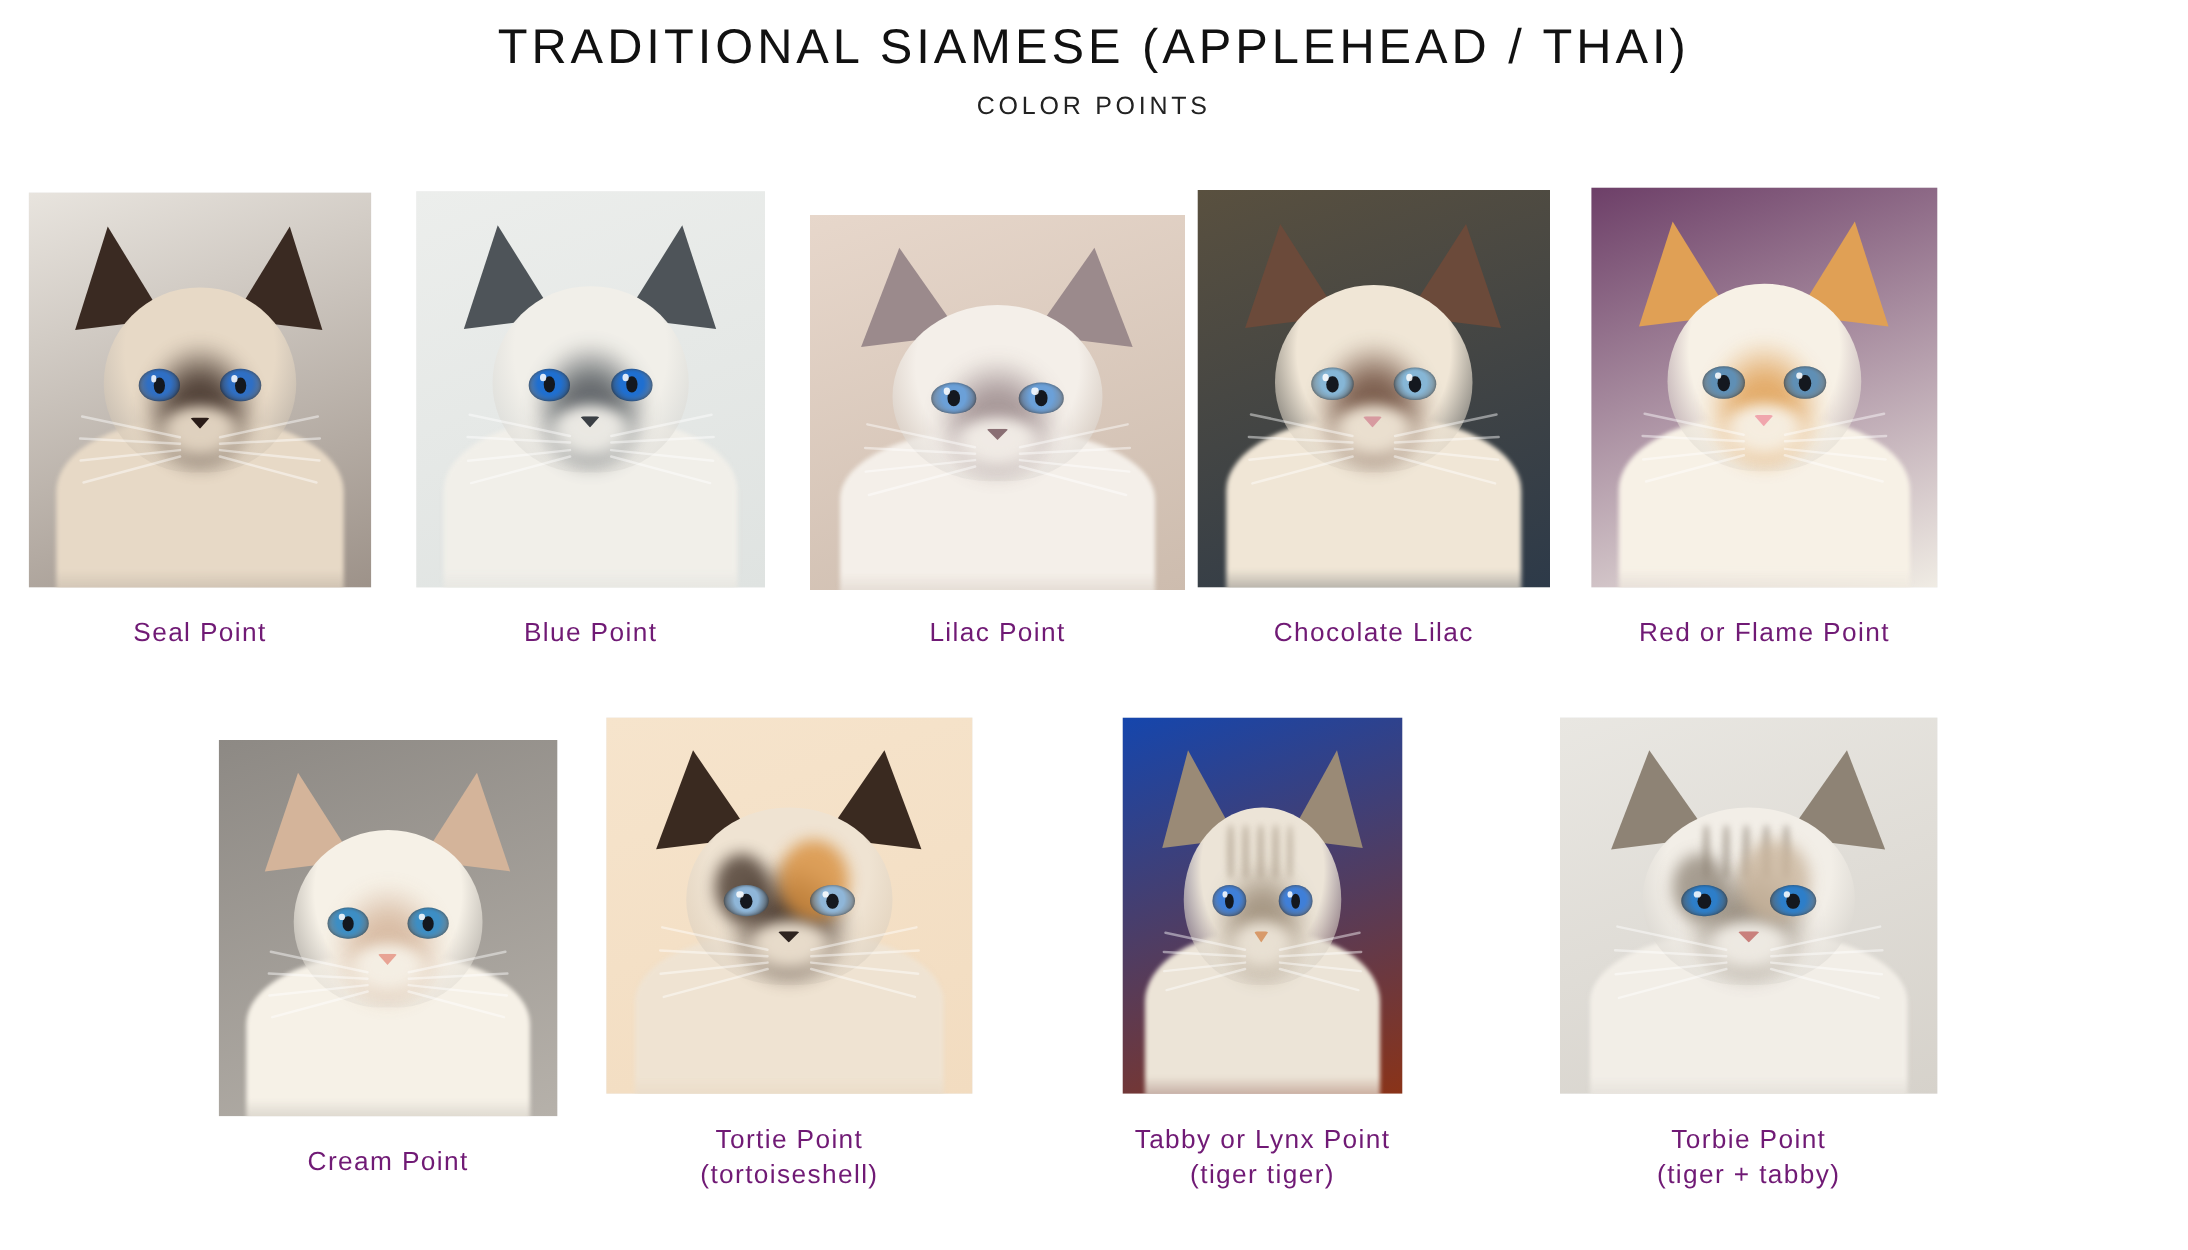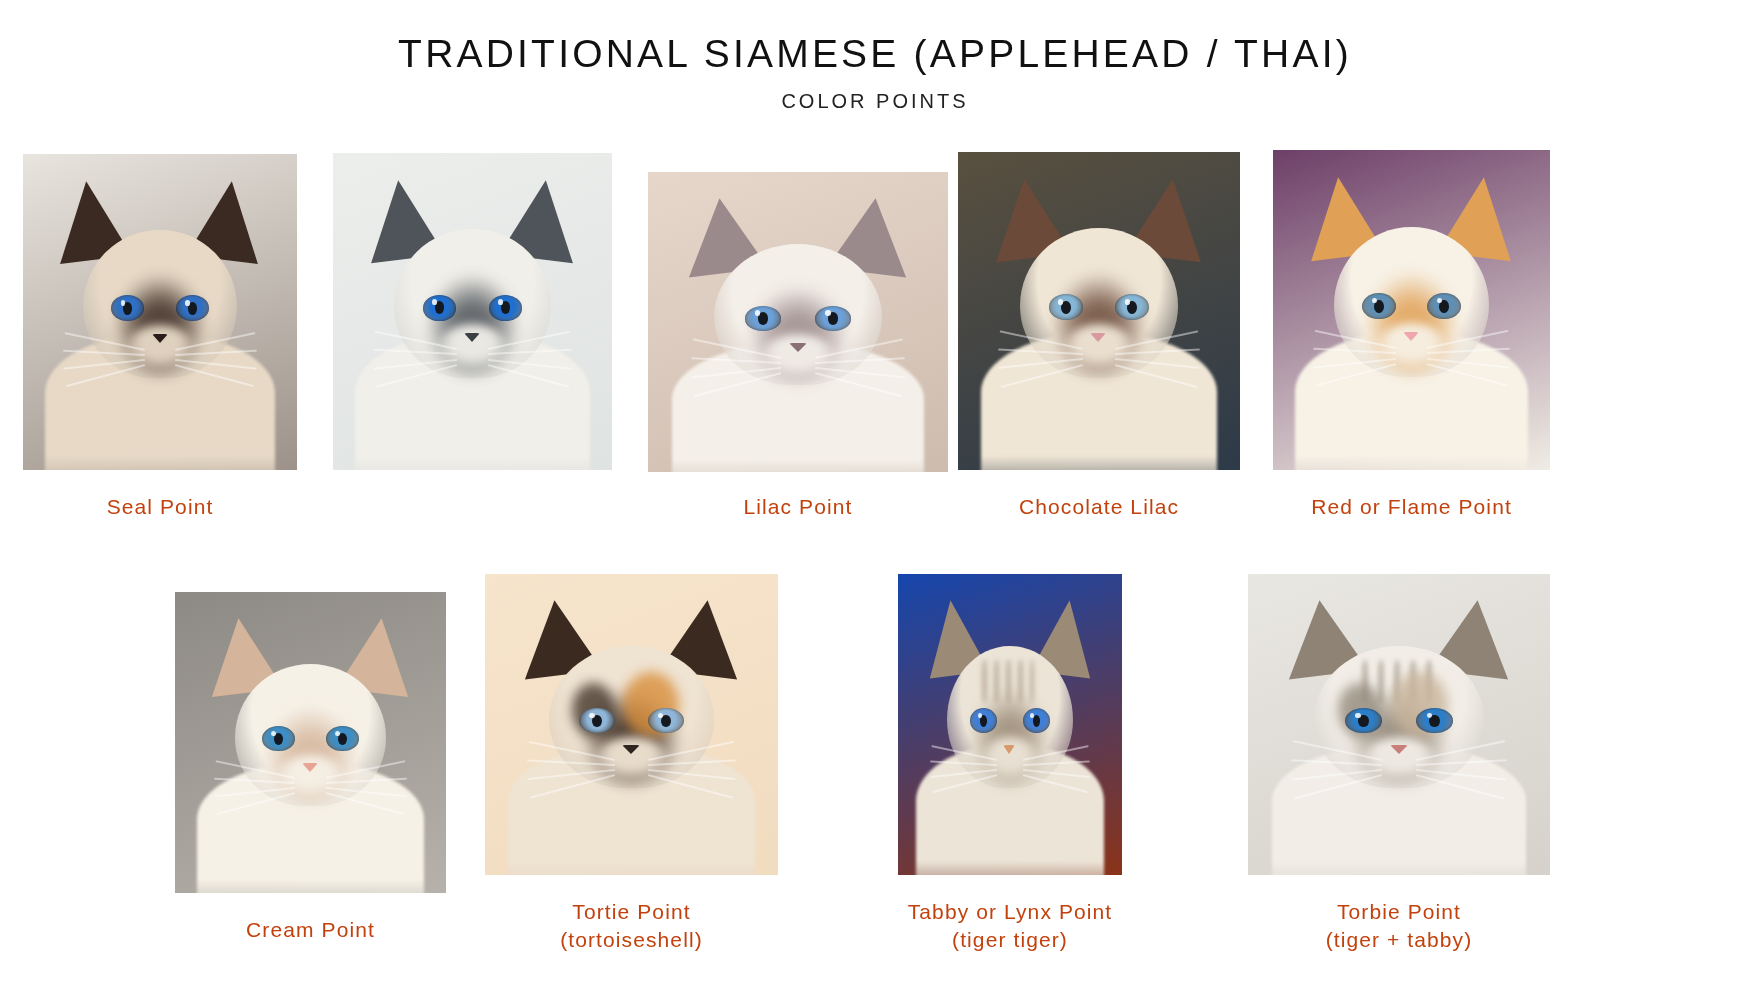--- a/index.html
+++ b/index.html
@@ -14,21 +14,21 @@
   .page{position:absolute;inset:0;}
 
   
   .header{position:absolute;left:0;top:0;width:1750px;text-align:center;}
   .title{
     font-size:39px;
     letter-spacing:3.2px;
     font-weight:400;
     color:#111111;
     margin:0;
-    padding-top:32px;
+    padding-top:16px;
     white-space:nowrap;
   }
   .subtitle{
     font-size:20px;
     letter-spacing:3.0px;
     font-weight:400;
     color:#222222;
     margin:0;
     padding-top:14px;
   }
@@ -39,21 +39,21 @@
     position:absolute;
     overflow:hidden;
     background:#efefef;
   }
   .caption{
     position:absolute;
     width:100%;
     text-align:center;
     font-size:21px;
     letter-spacing:1.1px;
-    color:#c2410c;
+    color:#701a75;
     line-height:28px;
     white-space:nowrap;
   }
   .caption .l2{display:block;}
 
   
   .scene{position:absolute;inset:0;}
   .bg{position:absolute;inset:0;}
 
   .cat{position:absolute;left:0;top:0;width:100%;height:100%;}
@@ -191,20 +191,21 @@
               <div class="whisker" style="left:155.124px;top:195.272px;width:83.7px;transform:scaleX(1) rotate(-12deg);opacity:.6;"></div>
               <div class="whisker" style="left:123.876px;top:200.48665px;width:83.7px;transform:scaleX(-1) rotate(-3deg);opacity:.6;"></div>
               <div class="whisker" style="left:155.124px;top:200.48665px;width:83.7px;transform:scaleX(1) rotate(-3deg);opacity:.6;"></div>
               <div class="whisker" style="left:123.876px;top:205.7013px;width:83.7px;transform:scaleX(-1) rotate(6deg);opacity:.6;"></div>
               <div class="whisker" style="left:155.124px;top:205.7013px;width:83.7px;transform:scaleX(1) rotate(6deg);opacity:.6;"></div>
               <div class="whisker" style="left:123.876px;top:210.91594999999998px;width:83.7px;transform:scaleX(-1) rotate(15deg);opacity:.6;"></div>
               <div class="whisker" style="left:155.124px;top:210.91594999999998px;width:83.7px;transform:scaleX(1) rotate(15deg);opacity:.6;"></div>
             </div>
           </div>
         </div>
+        <div class="caption" style="left:333px;top:493px;width:279px;pointer-events:auto;"><span>Blue Point</span></div>
       </div>
       <div class="tile" style="left:0px;top:0px;width:1750px;height:1000px;pointer-events:none;">
         <div class="photo" style="left:648px;top:172px;width:300px;height:300px;pointer-events:auto;" title="Lilac Point Siamese cat, pale pinkish-grey points, light blue eyes">
           <div class="scene">
             <div class="bg" style="background:linear-gradient(160deg,#e7d7cb 0%,#cdbcae 100%);"></div>
             <div class="cat">
               <div class="body" style="left:24px;top:170.7px;width:252px;height:165px;background:linear-gradient(180deg,#f4efe9 0%, #f4efe9 70%, rgba(0,0,0,.07) 100%);filter:blur(1.5px);"></div>
               <div class="ear" style="--ew:40.5px;--eh:75px;--ec:#9b8a8c;left:35.579999999999984px;top:25.5px;transform:rotate(-7deg);"></div>
               <div class="ear inner" style="--ew:40.5px;--eh:75px;--eic:#c0a6a6;left:55.01999999999998px;top:48px;transform:rotate(-7deg);opacity:.9;"></div>
               <div class="ear" style="--ew:40.5px;--eh:75px;--ec:#9b8a8c;left:183.42000000000002px;top:25.5px;transform:rotate(7deg);"></div>

